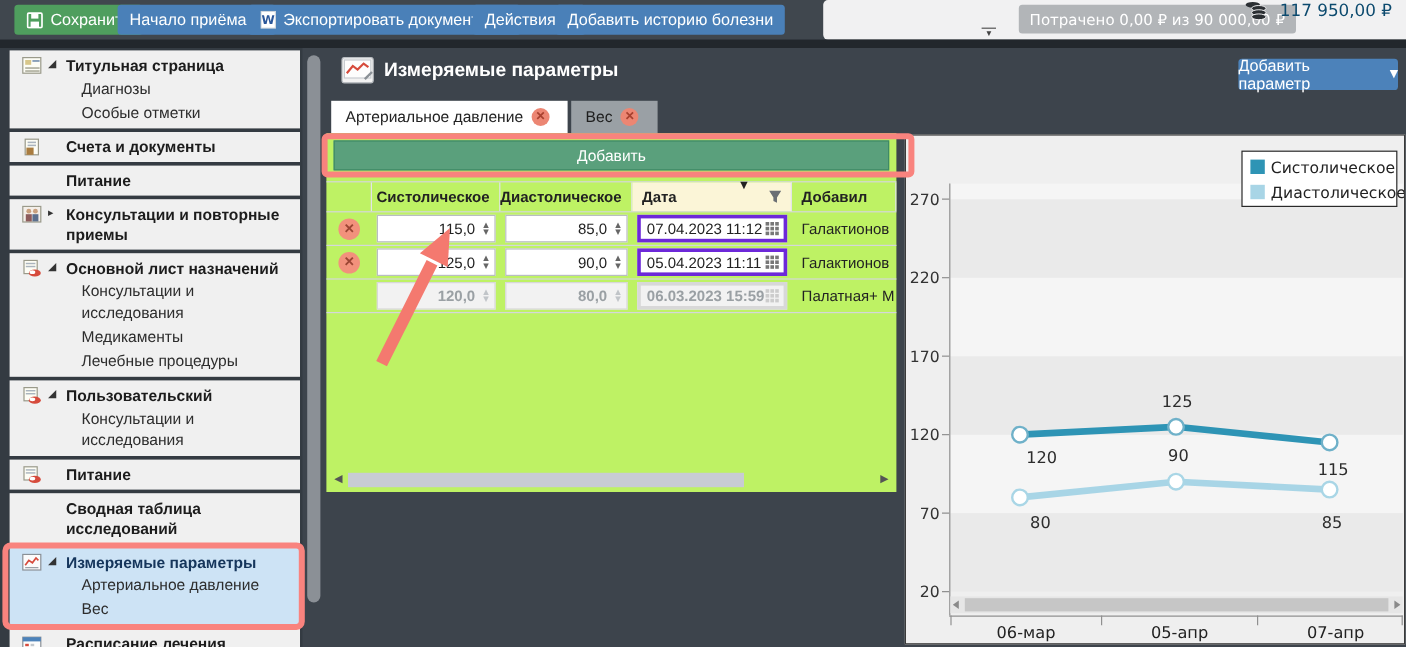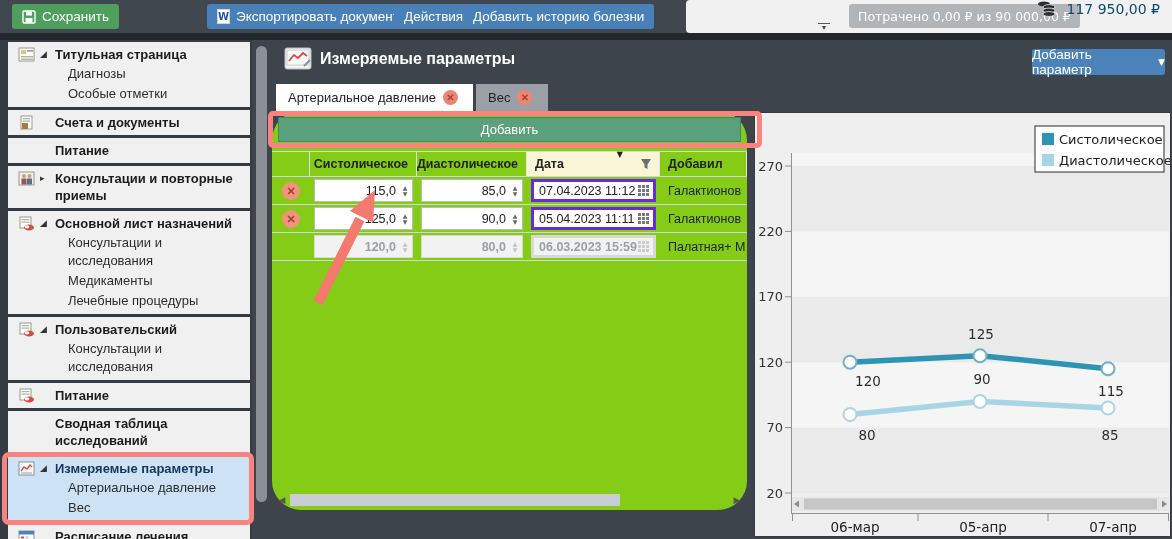--- a/index.html
+++ b/index.html
@@ -50,21 +50,21 @@
 
   
   .tab { position:absolute; top:84px; height:27px; display:flex; align-items:center;
     gap:7px; padding:0 12px; font-size:13px; cursor:pointer; }
   #tab-ad { left:276px; width:197px; background:#fff; color:#222; }
   #tab-ves { left:476px; width:72px; background:#9aa0a5; color:#1e1e1e; }
   .tab-close { width:15px; height:15px; border-radius:50%; background:#ec8673; color:#a8412f;
     font-size:10px; line-height:15px; text-align:center; font-weight:bold; cursor:pointer; }
 
   
-  #table-panel { position:absolute; left:272px; top:111px; width:475px; height:399px; background:#84cc16;border-radius:29px; }
+  #table-panel { position:absolute; left:272px; top:111px; width:475px; height:299px; background:#bef264; }
   #add-btn-wrap { position:relative; margin:6px 6px 0 6px; }
   #add-btn { height:25px; background:#5aa07c; color:#fff; display:flex; align-items:center;
     justify-content:center; font-size:13px; cursor:pointer; border:1px solid #3f8a66; }
   #add-ring { position:absolute; left:-10px; top:-6px; right:-21px; bottom:-6px;
     border:5px solid #f9837e; border-radius:5px; pointer-events:none; z-index:6; }
   #ptable { margin-top:9px; border-top:1px solid #d4d7da; font-size:12.5px; }
   .trow { display:grid; grid-template-columns:38px 107px 110px 133px 1fr;
     border-bottom:1px solid #d4d7da; align-items:center; }
   .trow > div { height:100%; display:flex; align-items:center; }
   .th { height:25px; font-weight:bold; }
@@ -116,20 +116,24 @@
 
 <div id="toolbar">
   <div class="tb-btn tb-green" style="left:12px;">
     <svg class="glyph" width="14" height="14" viewBox="0 0 14 14">
         <rect x="1" y="1" width="12" height="12" rx="1" fill="none" stroke="#fff" stroke-width="1.4"></rect>
         <rect x="4" y="1.5" width="6" height="4" fill="#fff"></rect>
         <rect x="3.5" y="8" width="7" height="4.5" fill="#fff"></rect>
       </svg>
     <span>Сохранить</span>
   </div>
+  <div class="tb-btn tb-blue" style="left:98px;">
+    <span>Начало приёма</span>
+    <span class="caret">▼</span>
+  </div>
   <div class="tb-btn tb-blue" style="left:207px;">
     <svg width="13" height="15" viewBox="0 0 13 15">
         <rect x="0.5" y="0.5" width="12" height="14" fill="#fff" stroke="#cfd6dd"></rect>
         <text x="6.5" y="11" text-anchor="middle" font-size="10" font-weight="bold" fill="#2b579a" font-family="DejaVu Sans">W</text>
       </svg>
     <span>Экспортировать документы</span>
     <span class="caret">▼</span>
   </div>
   <div class="tb-btn tb-blue" style="left:394px;">
     <span>Действия</span>

